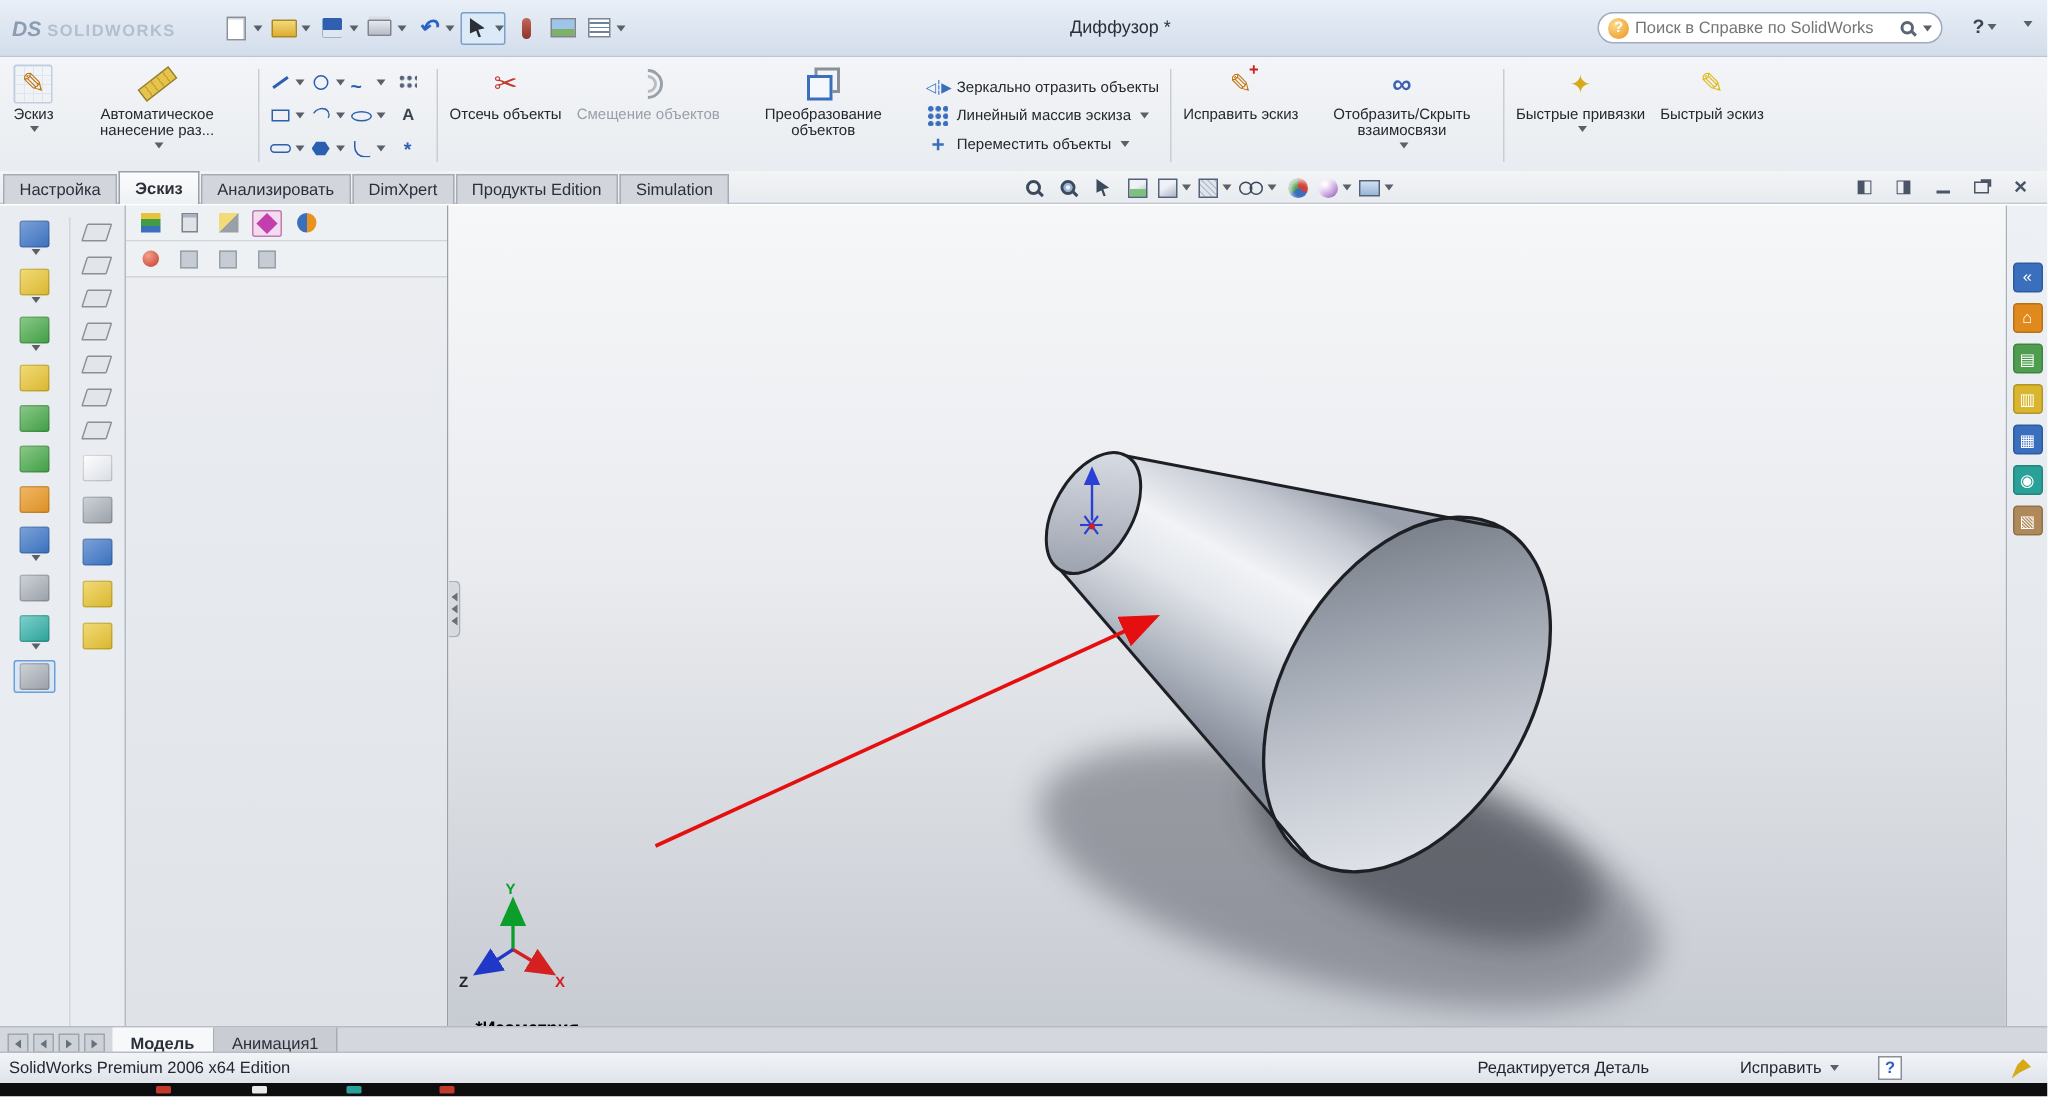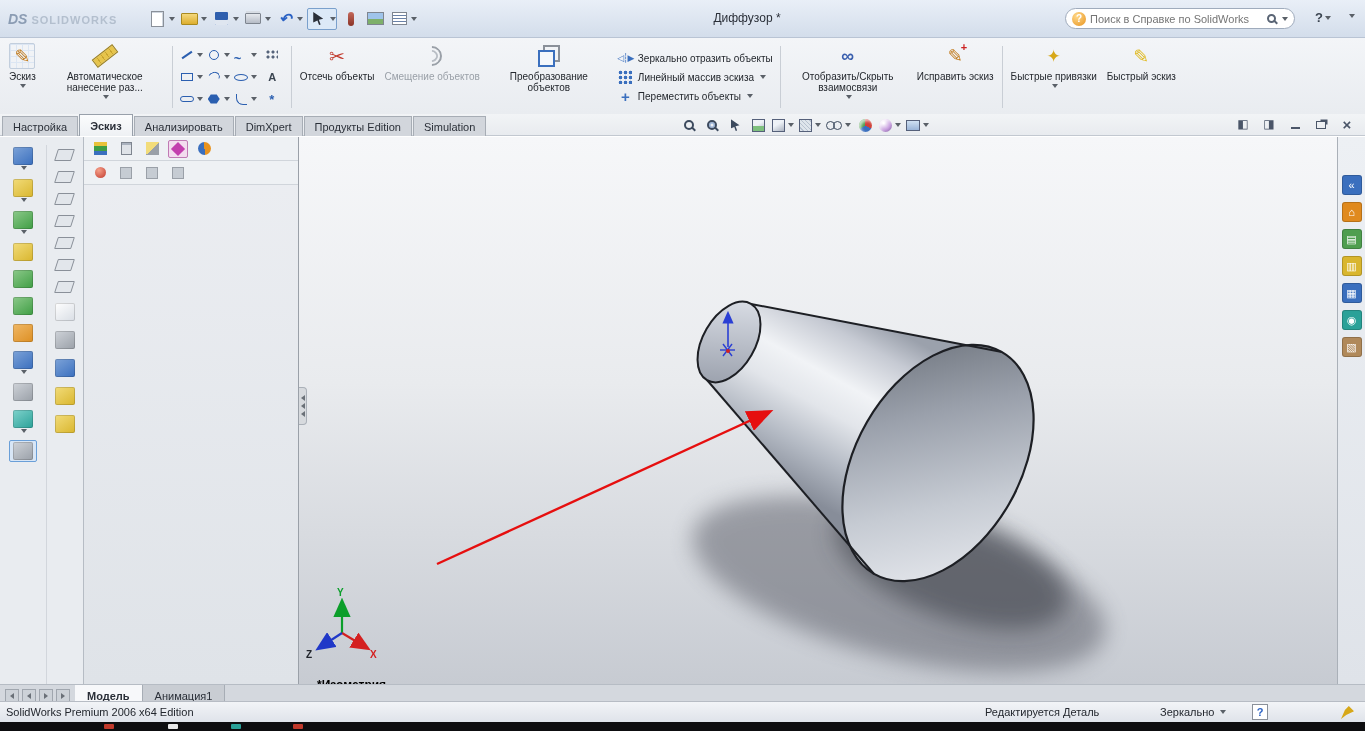--- a/index.html
+++ b/index.html
@@ -310,27 +310,27 @@
         <span class="caret"></span>
       </div>
       <div class="rrow">
         <span class="ric16 I-move"></span>
         <span>Переместить объекты</span>
         <span class="caret"></span>
       </div>
     </div>
     <div class="vsep"></div>
     <div class="rbtn">
+      <span class="ric I-repair"></span>
+      <span class="lbl">Исправить эскиз</span>
+    </div>
+    <div class="rbtn">
       <span class="ric I-relations"></span>
       <span class="lbl">Отобразить/Скрыть взаимосвязи</span>
       <span class="caret"></span>
-    </div>
-    <div class="rbtn">
-      <span class="ric I-repair"></span>
-      <span class="lbl">Исправить эскиз</span>
     </div>
     <div class="vsep"></div>
     <div class="rbtn">
       <span class="ric I-snaps"></span>
       <span class="lbl">Быстрые привязки</span>
       <span class="caret"></span>
     </div>
     <div class="rbtn">
       <span class="ric I-rapid"></span>
       <span class="lbl">Быстрый эскиз</span>
@@ -620,21 +620,21 @@
         </span>
     </div>
     <div class="mtab active">Модель</div>
     <div class="mtab">Анимация1</div>
   </div>
 
   <div class="statusbar">
     <span class="sb-left">SolidWorks Premium 2006 x64 Edition</span>
     <span class="sb-mode">Редактируется Деталь</span>
     <span class="sb-set">
-        <span>Зеркально</span>
+        <span>Исправить</span>
         <span class="caret"></span>
       </span>
     <span class="sb-help"></span>
     <span class="sb-pen"></span>
   </div>
 
   <div class="taskbar">
     <span class="chip" style="left:104px;background:#c0392b"></span>
     <span class="chip" style="left:168px;background:#e8e8e8"></span>
     <span class="chip" style="left:231px;background:#2aa198"></span>

